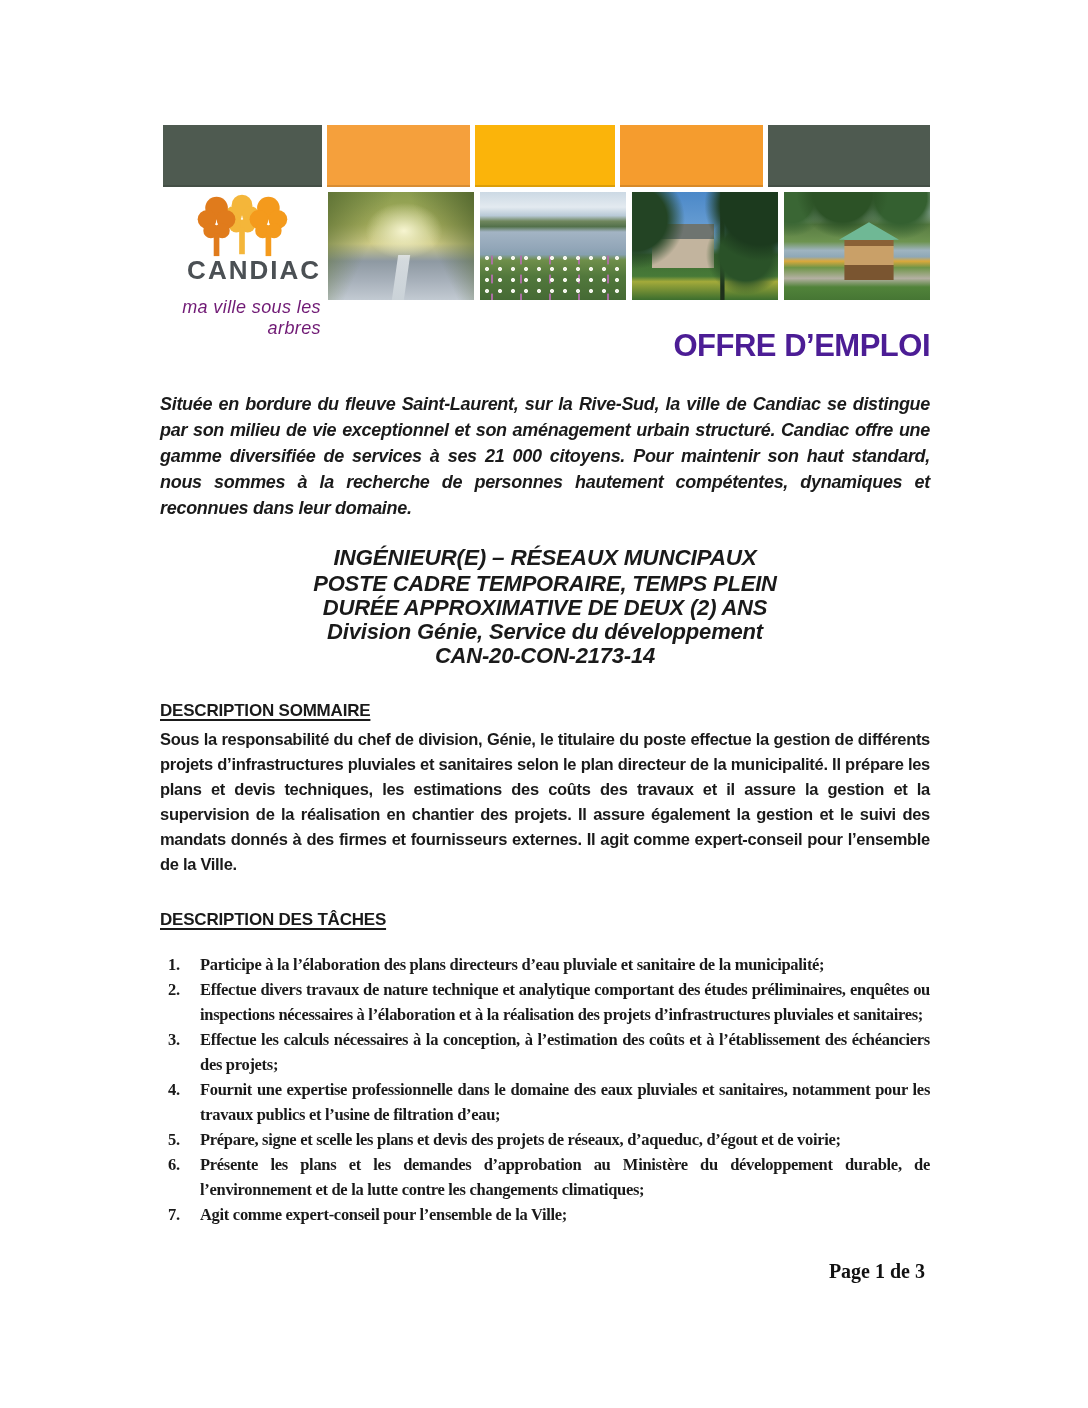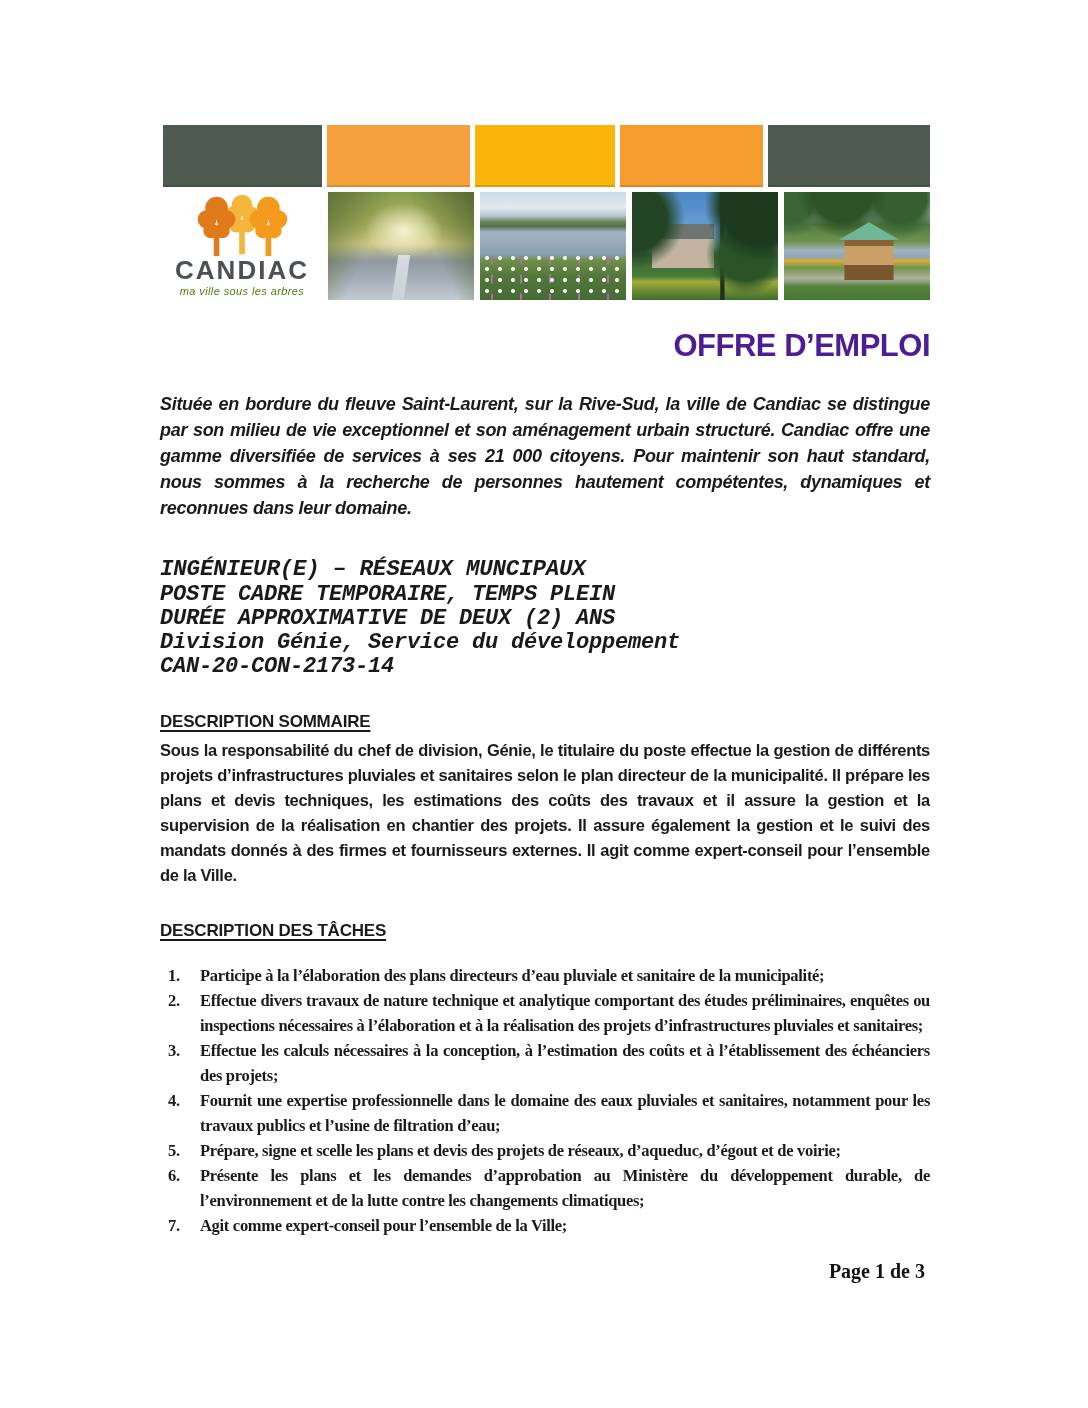--- a/index.html
+++ b/index.html
@@ -13,24 +13,24 @@
   .banner { position:absolute; left:163px; top:125px; width:767px; height:62px; display:flex; gap:5px; }
   .bar { height:100%; border-bottom:2px solid rgba(0,0,0,0.12); }
   .bar-1 { width:159px; background:#4E5A50; }
   .bar-2 { width:143px; background:#F5A03C; }
   .bar-3 { width:140px; background:#FBB40A; }
   .bar-4 { width:143px; background:#F59C2E; }
   .bar-5 { width:162px; background:#4E5A50; }
 
   
   .media-row { position:absolute; left:163px; top:192px; width:767px; height:108px; }
-  .logo { position:absolute; left:0; top:0; width:158px; height:108px; text-align:center; }
+  .logo { position:absolute; left:0; top:0; width:158px; height:108px; text-align:right; }
   .logo svg { display:block; margin:0 auto; }
   .wordmark { font-size:26px; font-weight:bold; letter-spacing:2px; color:#4B5054; line-height:24px; }
-  .tagline { font-style:italic; font-size:11px; color:#4d7c0f; letter-spacing:.4px; margin-top:3px; }
+  .tagline { font-style:italic; font-size:18px; color:#701a75; letter-spacing:.4px; margin-top:15px; }
 
   .photos { position:absolute; left:165px; top:0; width:602px; height:108px; display:flex; gap:6px; }
   .photo { flex:1; height:108px; position:relative; overflow:hidden; }
   .photo::before, .photo::after { content:""; position:absolute; }
 
   .photo-street { background:
     radial-gradient(ellipse 55px 40px at 52% 36%, rgba(250,248,214,.95) 0%, rgba(250,248,214,0) 70%),
     linear-gradient(115deg, rgba(92,112,52,.9) 0%, rgba(92,112,52,0) 34%),
     linear-gradient(245deg, rgba(80,100,45,.9) 0%, rgba(80,100,45,0) 34%),
     linear-gradient(180deg, #8a9c4e 0%, #a9b05e 30%, #cfcb87 48%, #8e99a2 64%, #a7b0ba 82%, #c2cad2 100%); }
@@ -66,21 +66,21 @@
     background:linear-gradient(180deg, #6fb895 0 31%, #8a6136 31% 42%, #c9a068 42% 74%, #7a5530 74% 100%); }
 
   
   .content { position:absolute; left:160px; top:328px; width:770px; }
 
   .doc-title { text-align:right; font-size:31px; font-weight:800; color:#4c1d95; letter-spacing:-.5px; line-height:36px; }
 
   .intro { margin-top:27px; font-size:18px; font-weight:700; font-style:italic; letter-spacing:-.3px;
     line-height:26px; text-align:justify; }
 
-  .jobhead { margin-top:34px; font-style:italic; font-weight:700;font-family:Liberation Mono, monospace; }
+  .jobhead { margin-top:23px; text-align:center; font-style:italic; font-weight:700; }
   .job-title { font-size:22.5px; letter-spacing:-.2px; line-height:28px; }
   .job-line { font-size:22px; line-height:24px; letter-spacing:-.2px; }
 
   .sec-heading { margin-top:33px; font-size:17px; font-weight:bold; letter-spacing:-.2px;
     text-decoration:underline; text-underline-offset:3px; text-decoration-thickness:1.5px; }
 
   .body-par { margin-top:6px; font-size:16.5px; font-weight:700; letter-spacing:-.3px;
     line-height:25px; text-align:justify; }
 
   ol.tasks { margin-top:22px; list-style:none; counter-reset:task;font-family:Liberation Serif, serif; }

